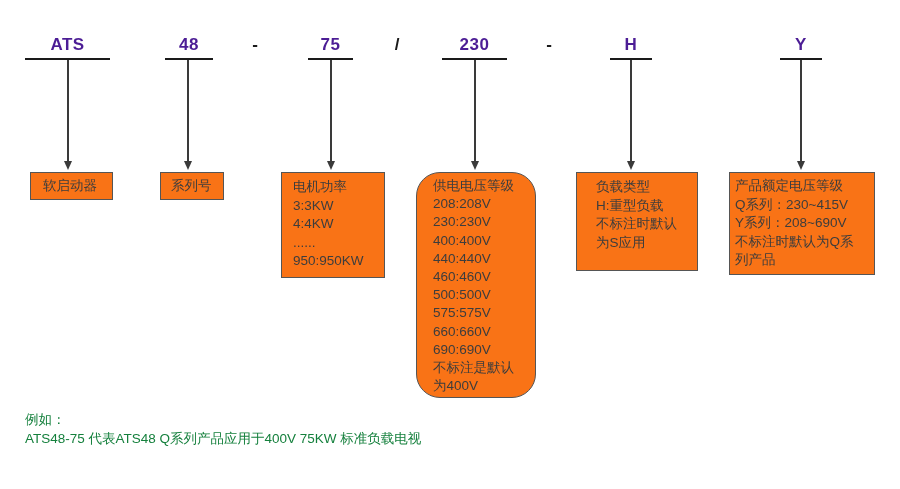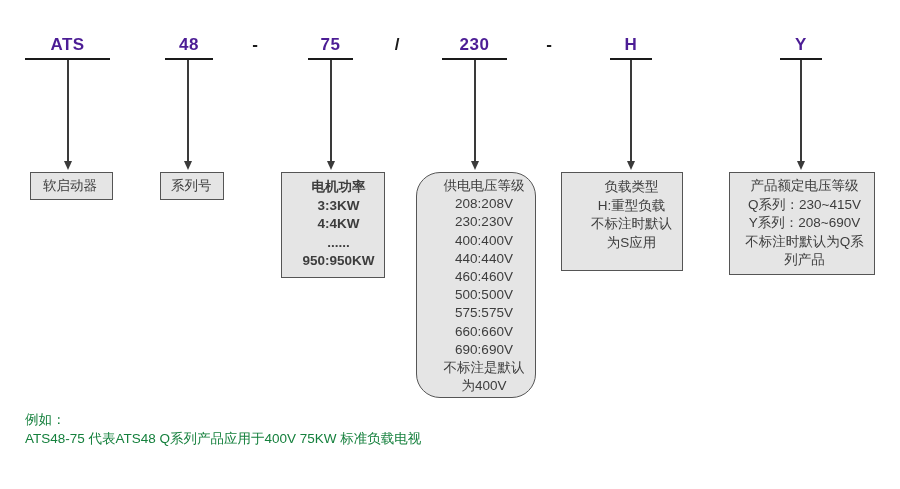--- a/index.html
+++ b/index.html
@@ -59,33 +59,32 @@
   .arrow3 { left: 326.5px; }
   .arrow4 { left: 470.5px; }
   .arrow5 { left: 626.5px; }
   .arrow6 { left: 796.5px; }
   
   .box {
     position: absolute;
     top: 172px;
     box-sizing: border-box;
     border: 1.5px solid #555555;
-    background: #e5e5e5;
+    background: #f97316;
     color: #3d3d3d;
     font-size: 13.5px;
-    text-align: center;
   }
   .box .box-line { line-height: 18.6px; white-space: nowrap; }
   .box-small { display: flex; align-items: center; }
   .b1 { left: 30px;  width: 83px;  height: 28px;  padding-left: 12px; }
   .b2 { left: 160px; width: 64px;  height: 28px;  padding-left: 10px; }
-  .b3 { left: 281px; width: 104px; height: 106px; padding: 5px 0 0 11px; font-weight: bold; }
+  .b3 { left: 281px; width: 104px; height: 106px; padding: 5px 0 0 11px; }
   .b4 { left: 416px; width: 120px; height: 226px; padding: 4px 0 0 16px; border-radius: 24px; }
   .b4 .box-line { line-height: 18.2px; }
-  .b5 { left: 561px; width: 122px; height: 99px;  padding: 5px 0 0 19px; }
+  .b5 { left: 576px; width: 122px; height: 99px;  padding: 5px 0 0 19px; }
   .b6 { left: 729px; width: 146px; height: 103px; padding: 4px 0 0 5px; }
   
   .example {
     position: absolute;
     left: 25px;
     top: 411px;
     font-size: 13.5px;
     color: #15803d;
     line-height: 18.5px;
   }

